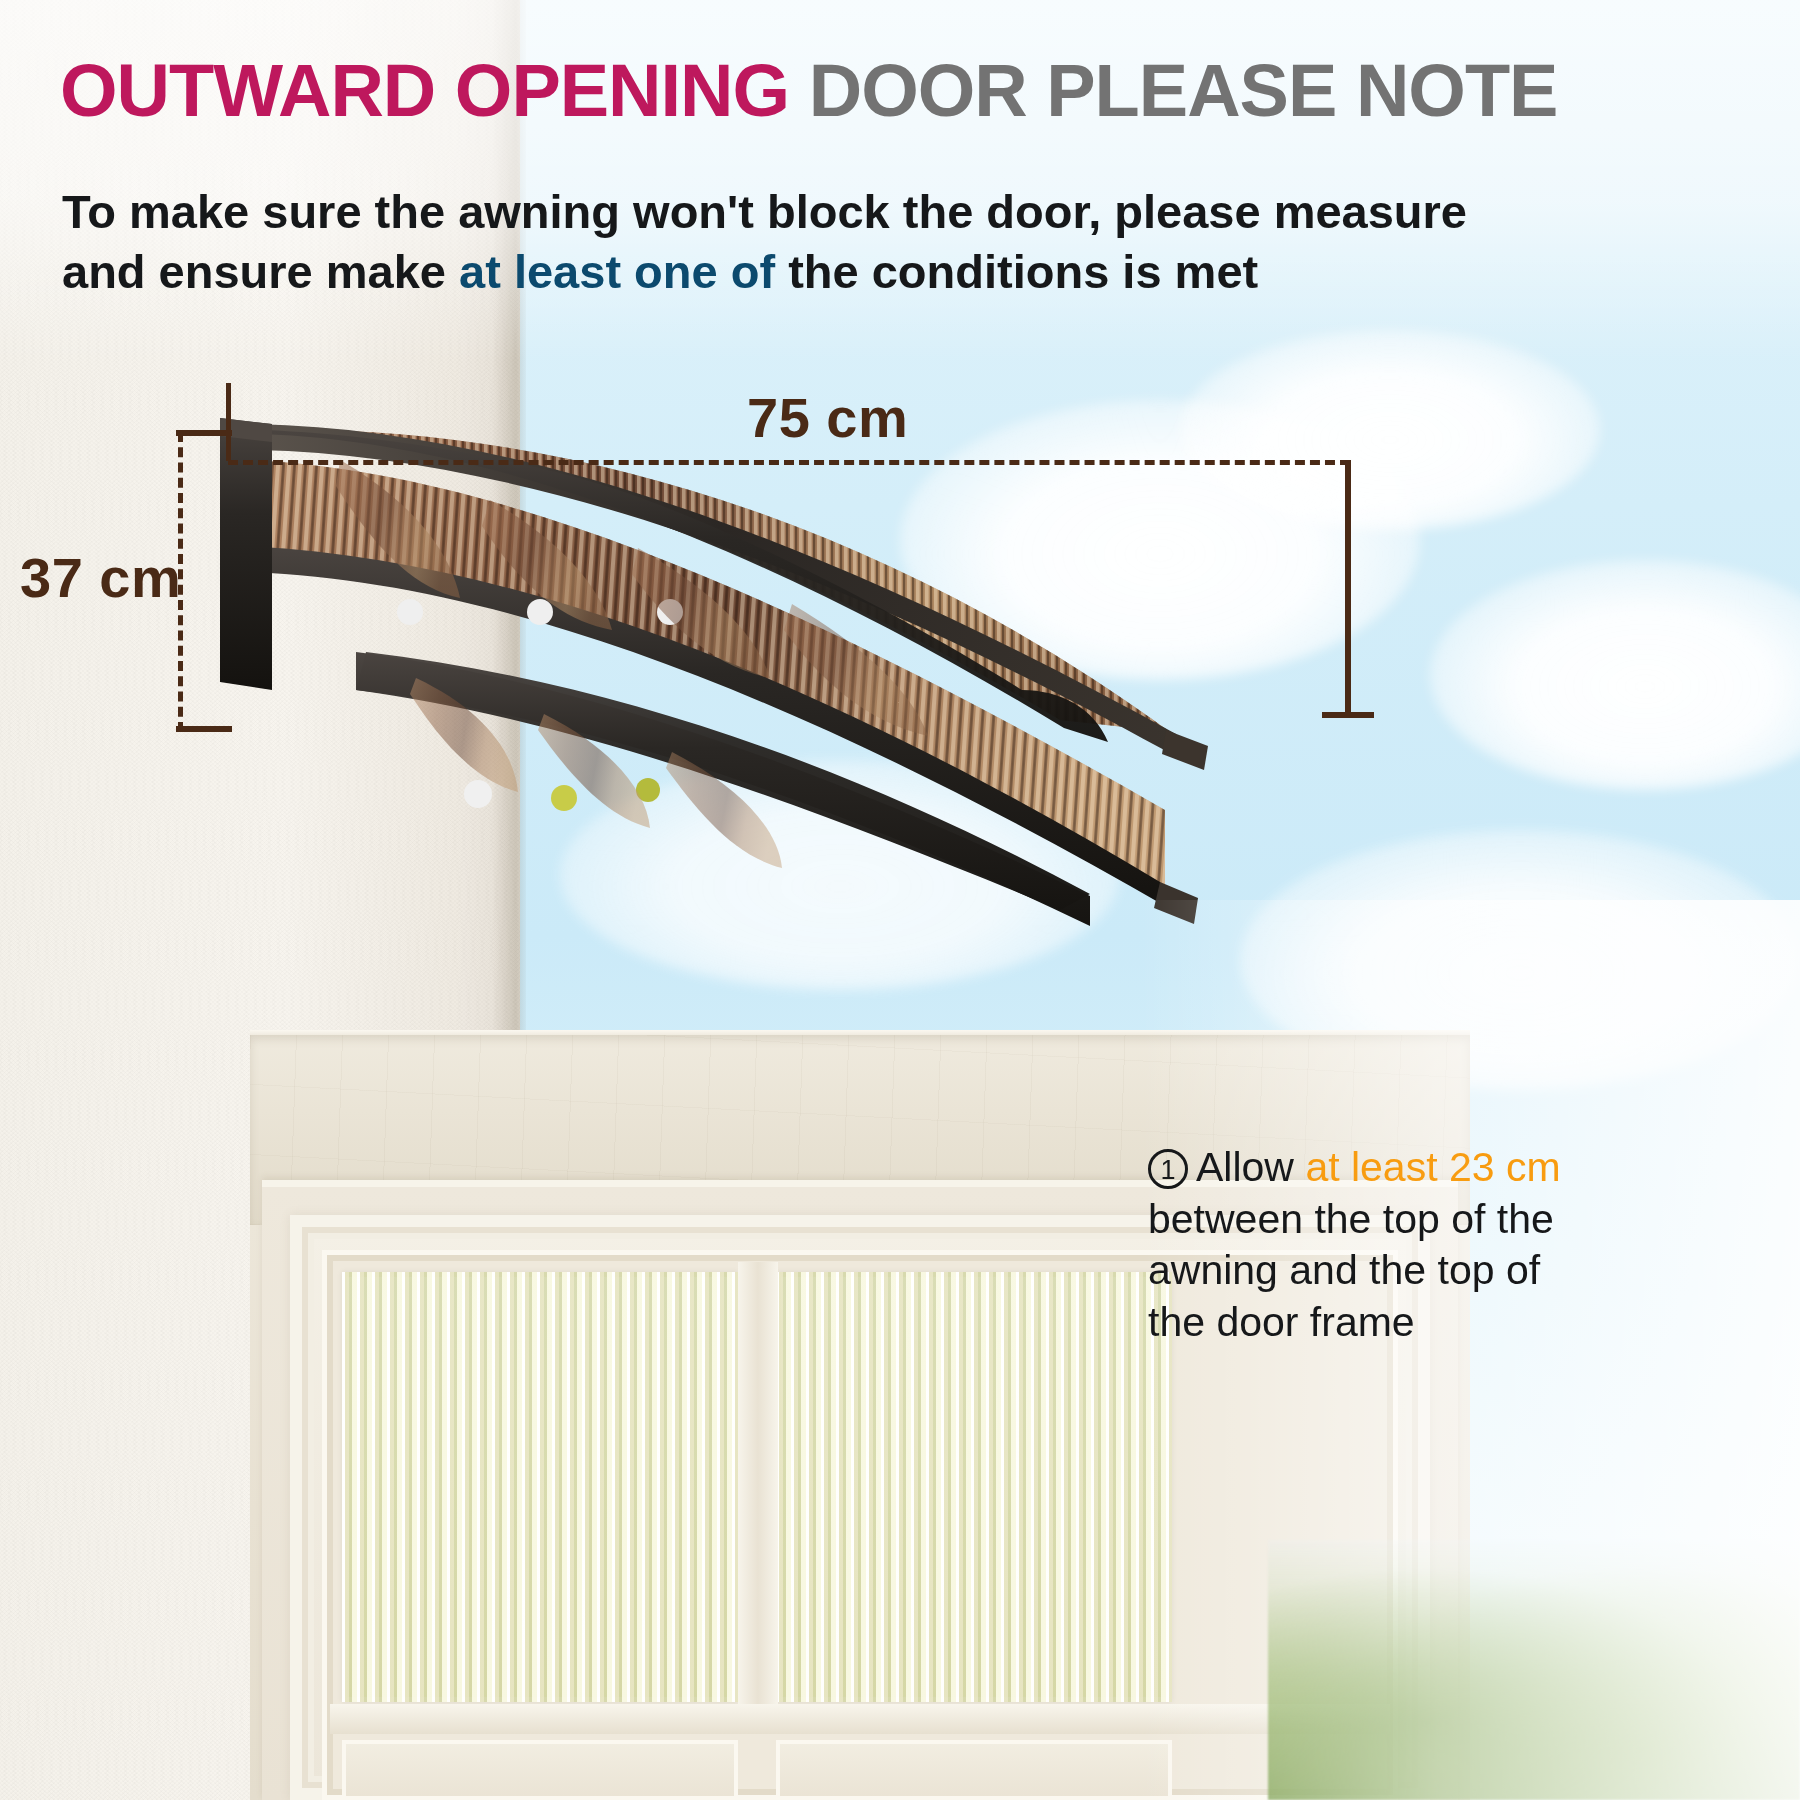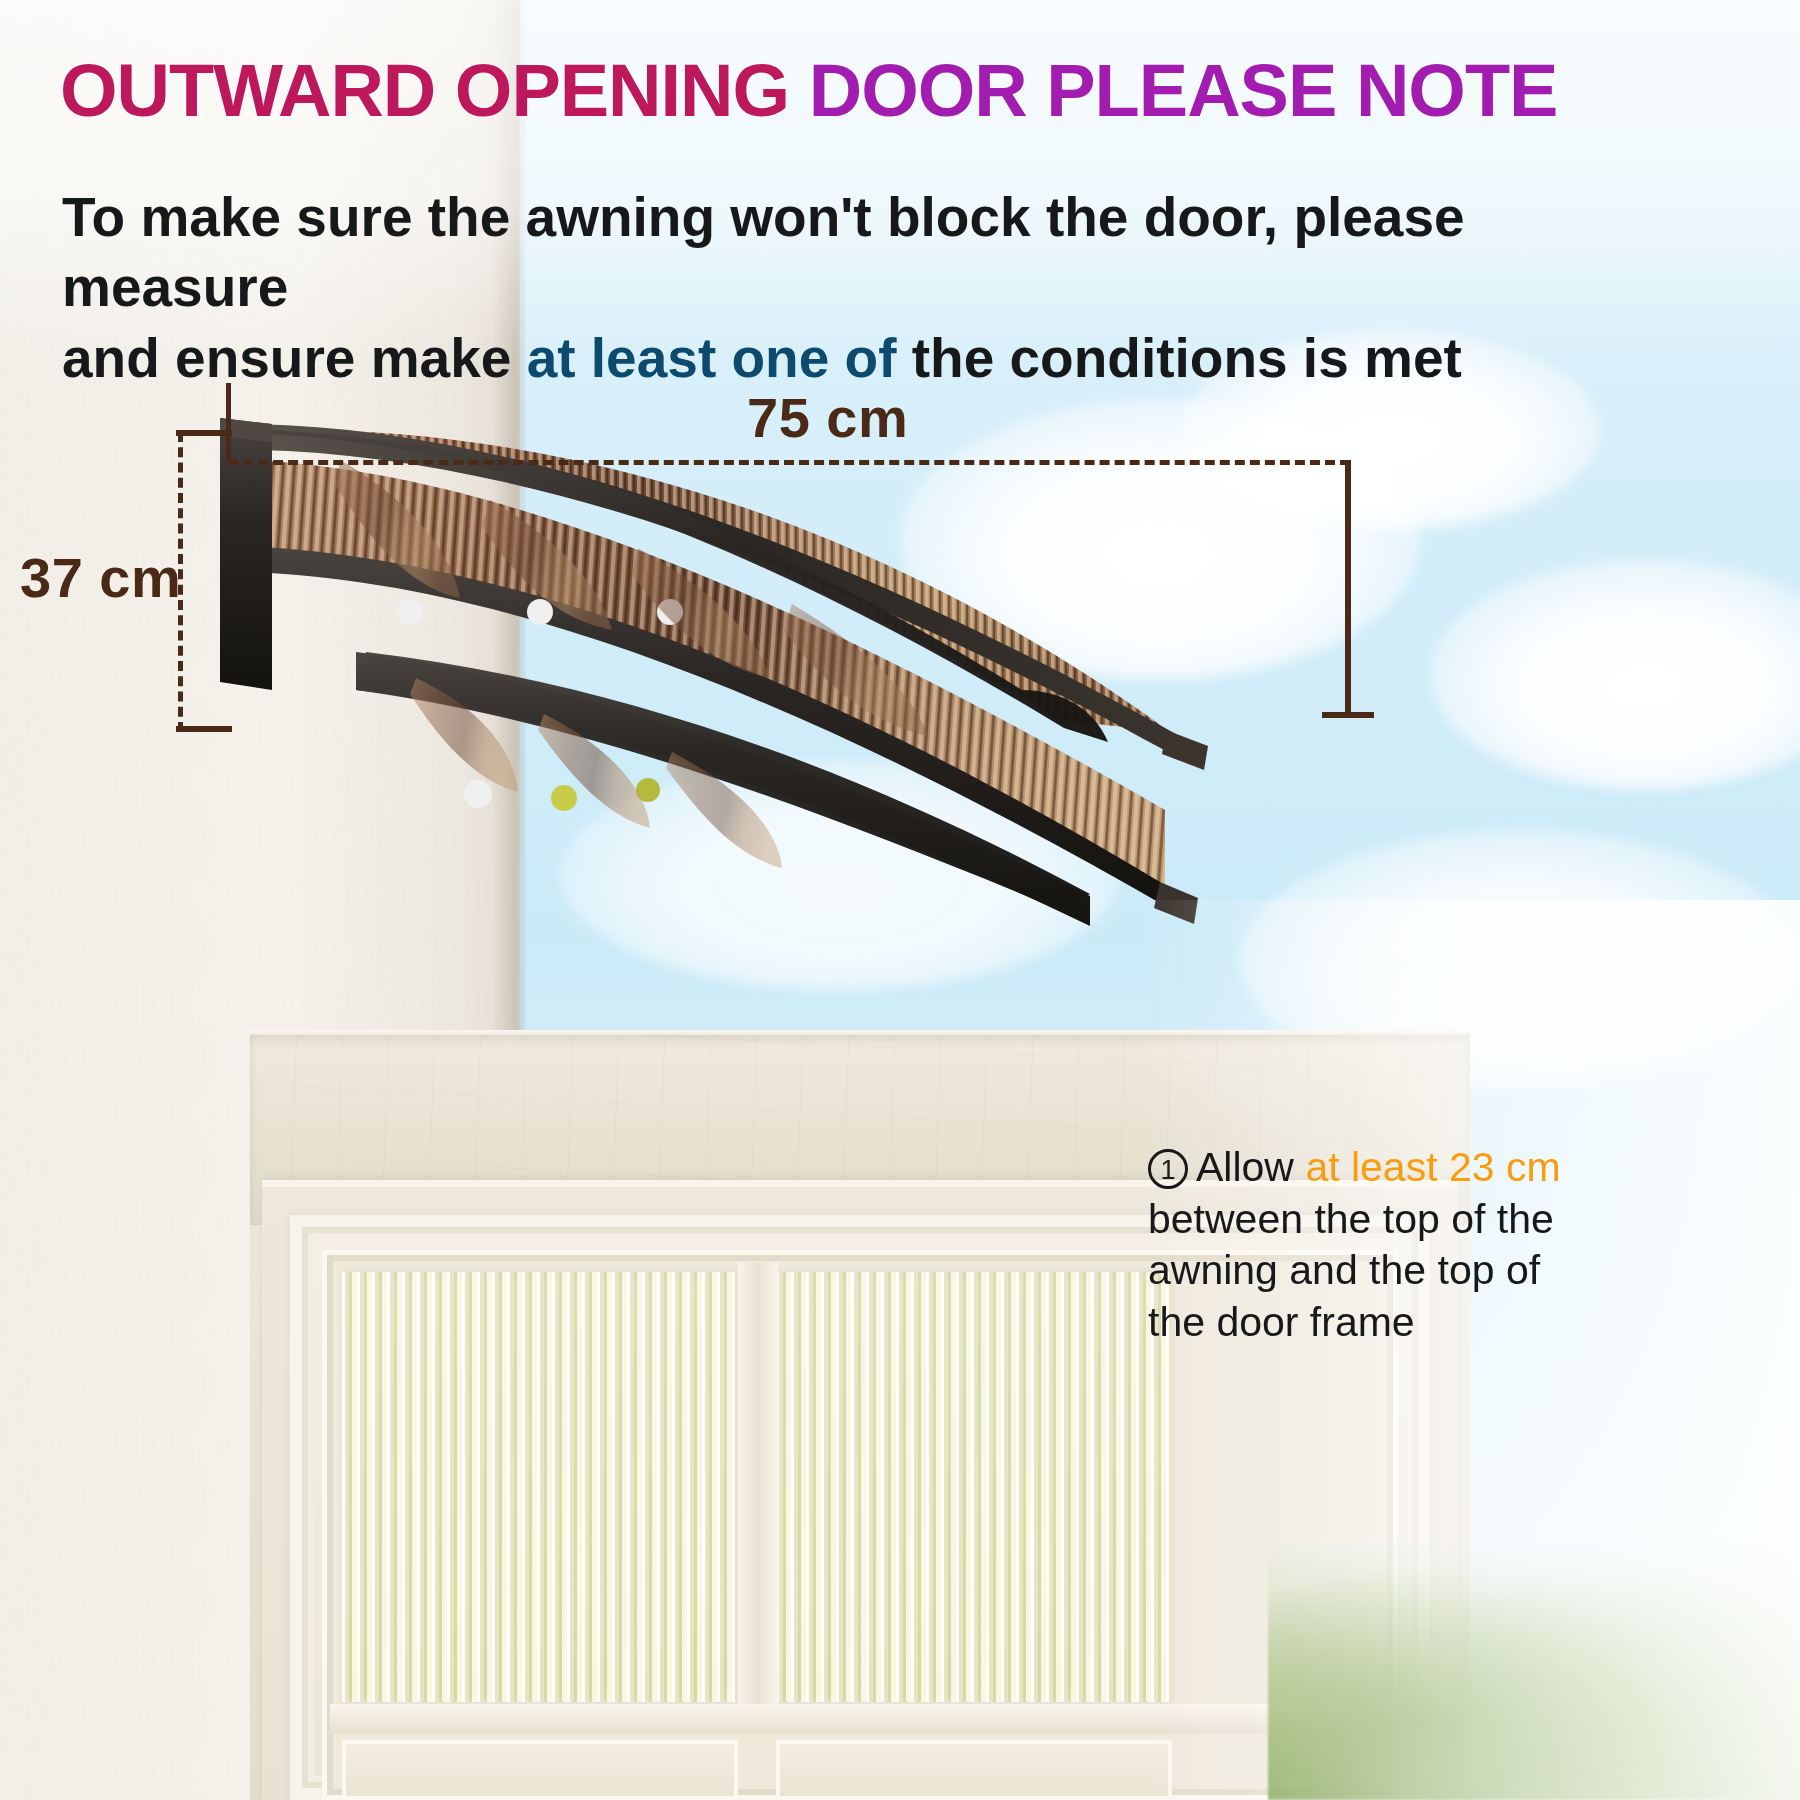--- a/index.html
+++ b/index.html
@@ -169,24 +169,24 @@
   #label75{ left:730px; top:385px; font-size:56px;margin-left:17px; }
   #label23{ left:20px; top:545px; font-size:56px; }
 
   
   #headline{
     position:absolute; left:60px; top:54px; width:1700px;
     font-size:74px; font-weight:bold; line-height:1.0;
     letter-spacing:-1px; white-space:nowrap;
   }
   #headline .o{ color:#be185d; }
-  #headline .k{ color:#a21caf; }
+  #headline .k{ color:#737373; }
   #subcopy{
     position:absolute; left:62px; top:182px; width:1420px;
-    font-size:55px; font-weight:bold; line-height:1.28; color:#16181a;
+    font-size:47px; font-weight:bold; line-height:1.28; color:#16181a;
   }
   #subcopy .hl{ color:#0c4a6e; }
 
   
   .cond{
     position:absolute; width:420px;
     font-size:41px; font-weight:normal; line-height:1.26; color:#16181a;
   }
   .cond .hl{ color:#f89c10; }
   .cnum{

